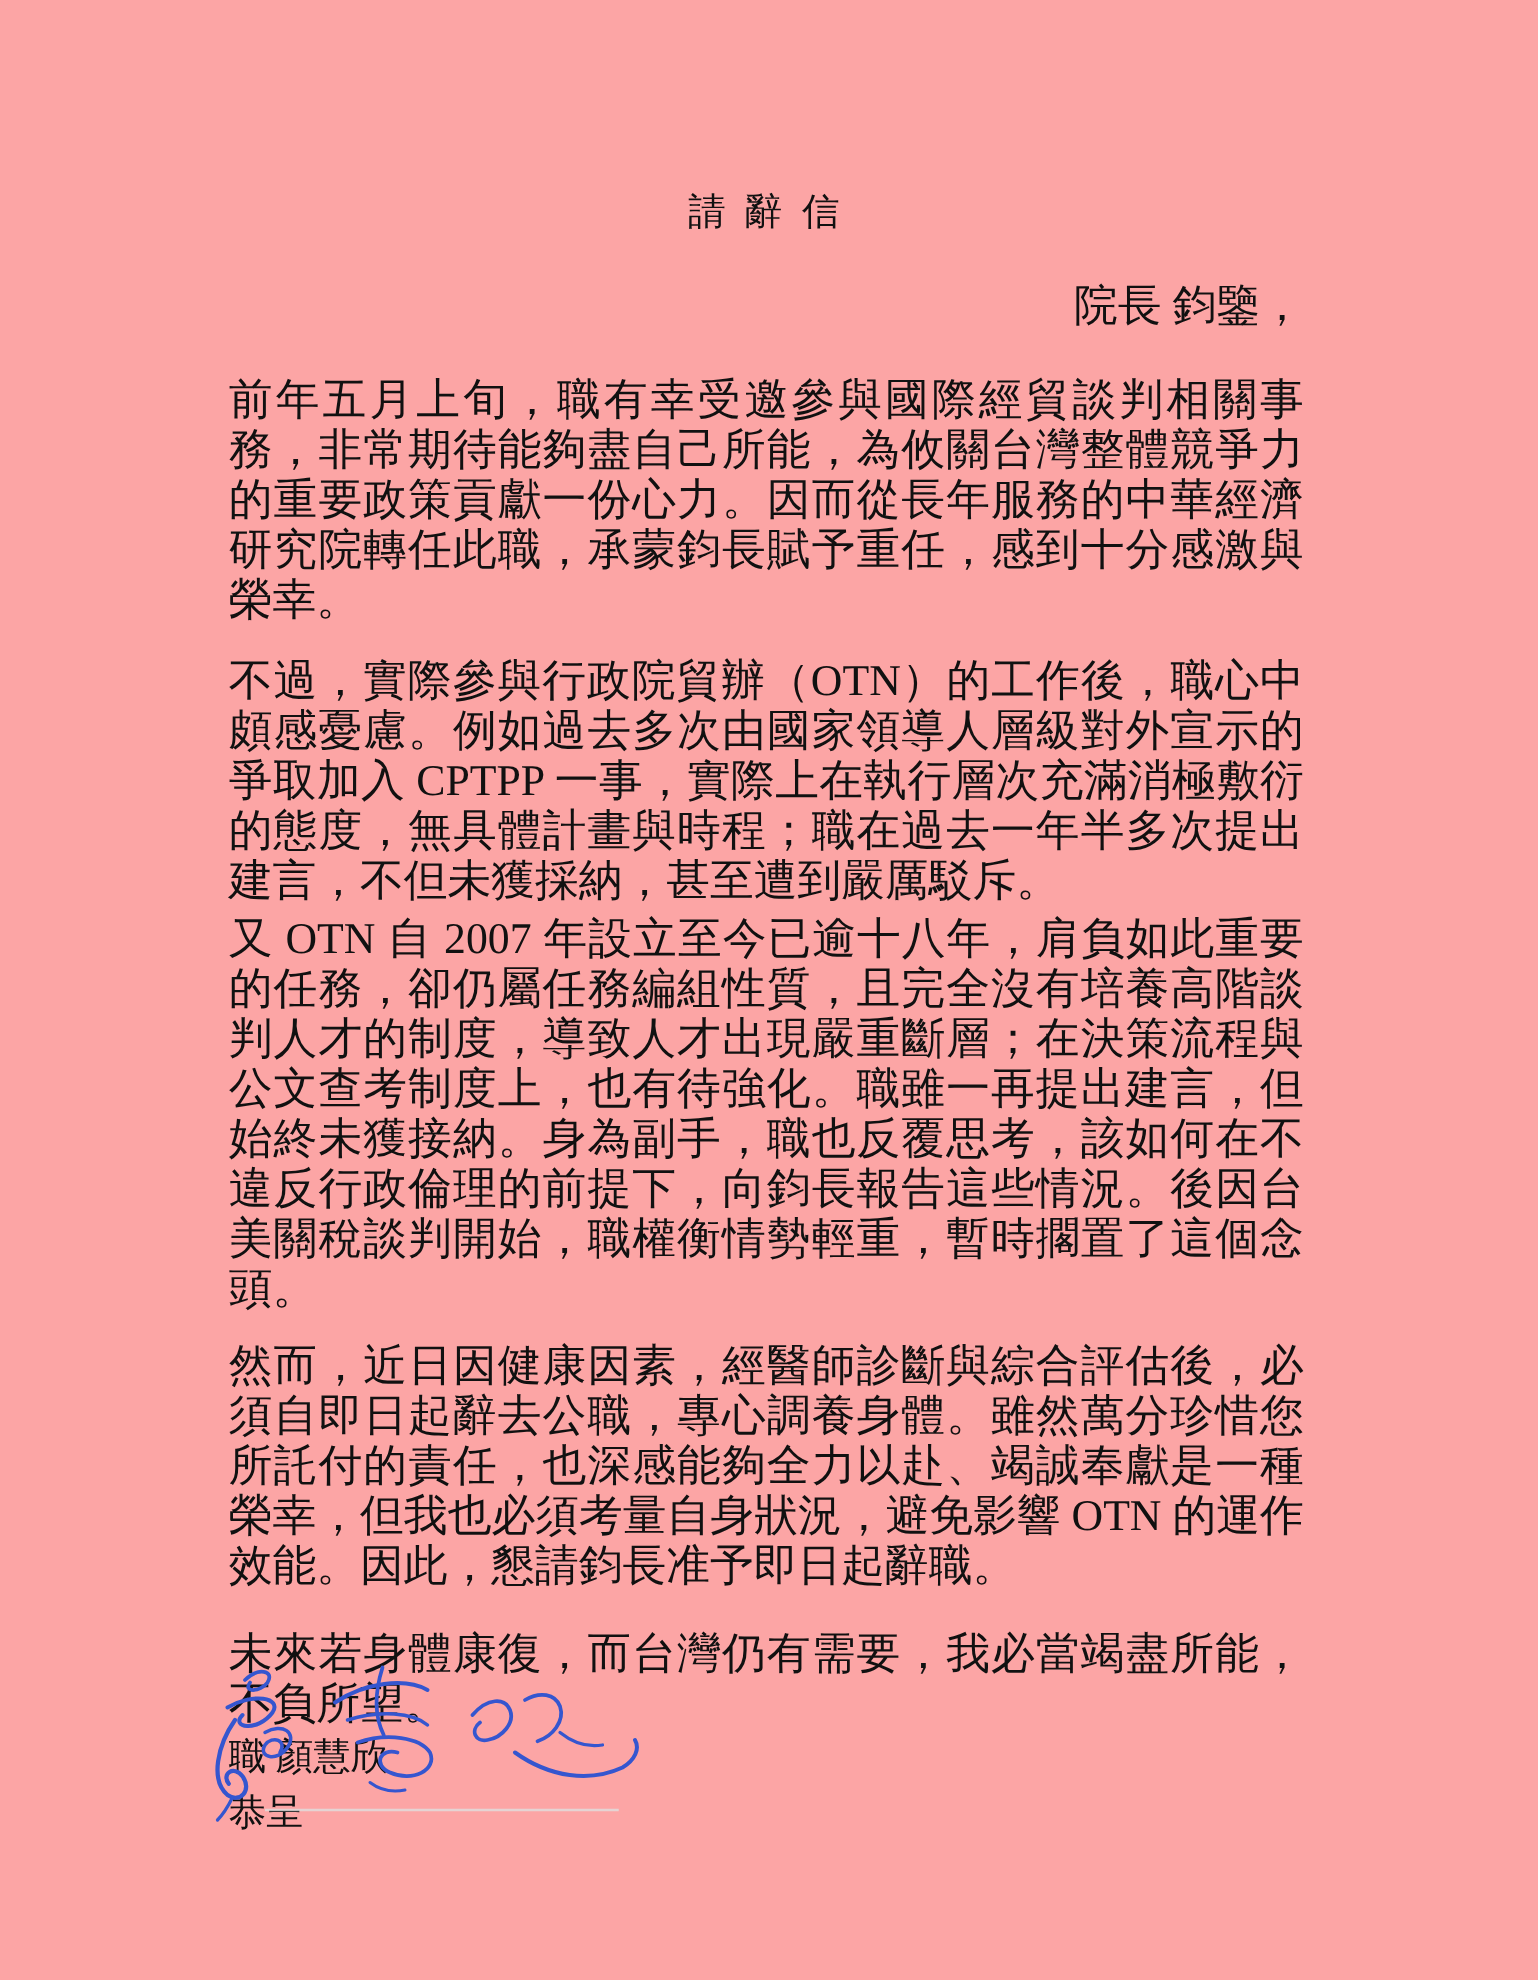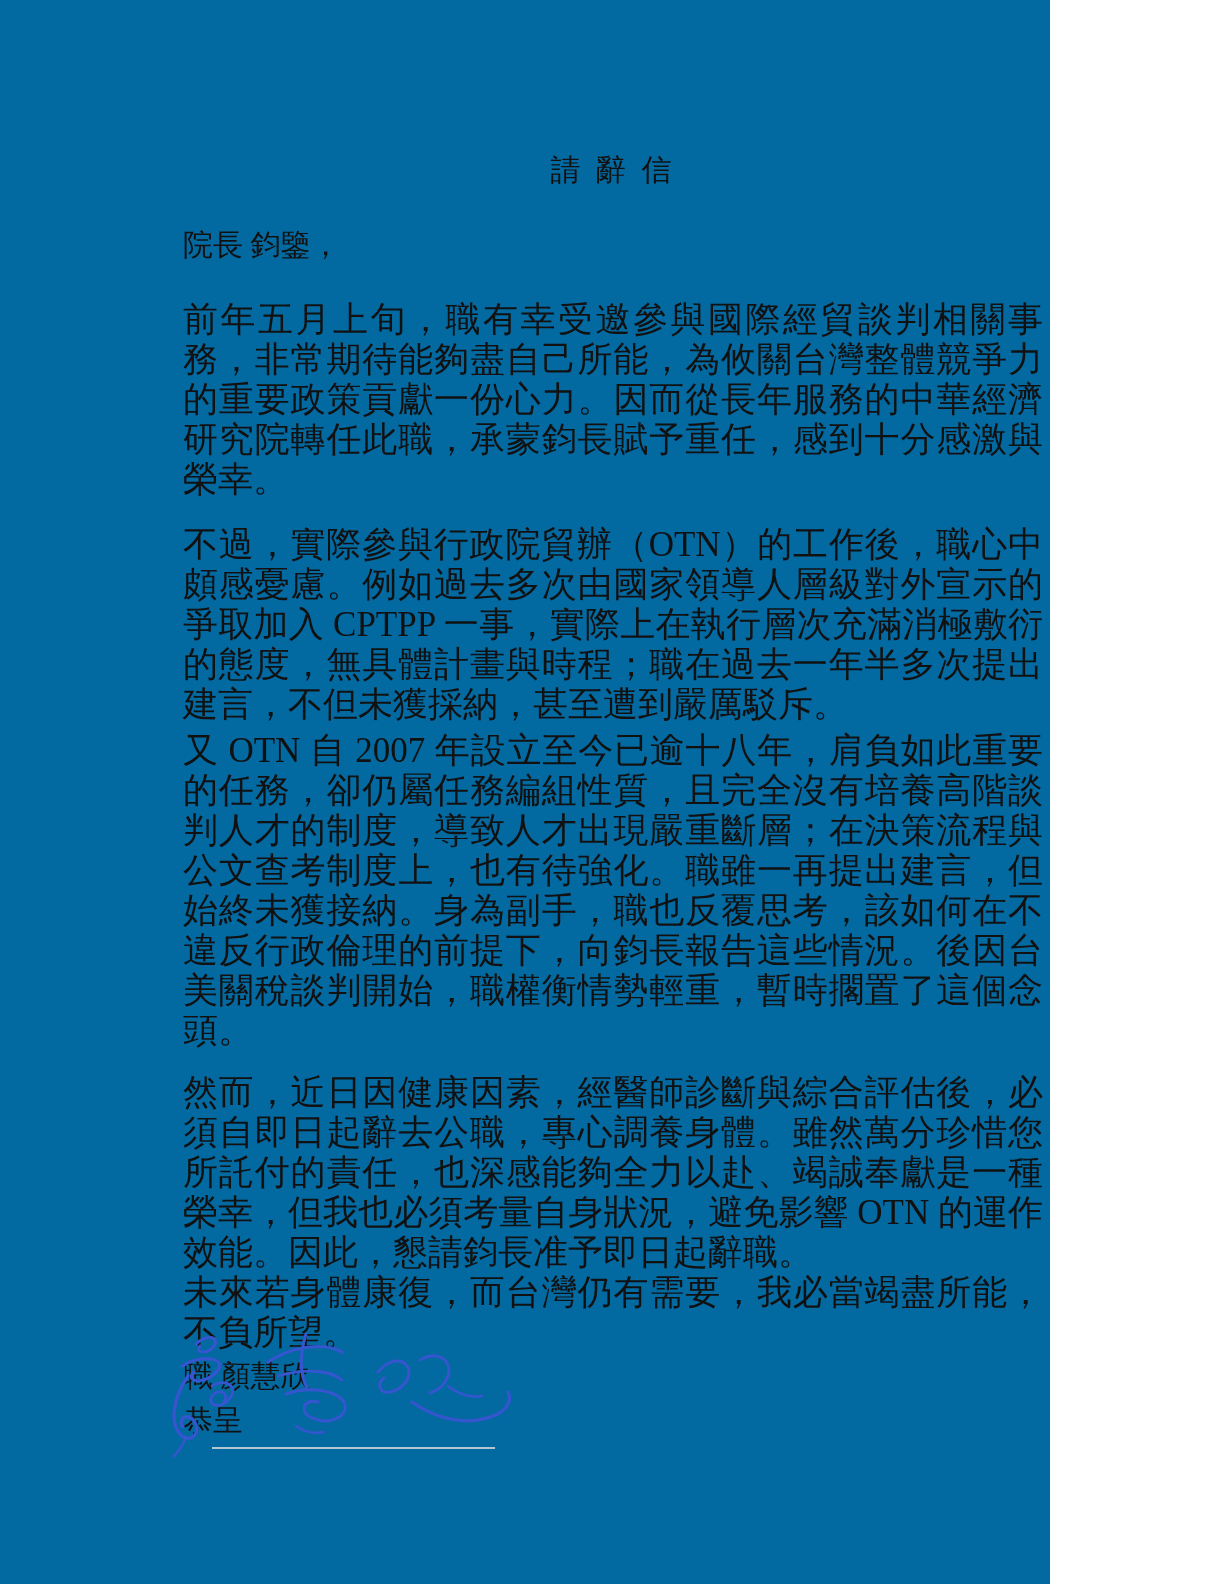--- a/index.html
+++ b/index.html
@@ -2,57 +2,58 @@
 <html lang="zh-Hant"><head>
 <meta charset="utf-8">
 <style>
   html, body {
     margin: 0;
     padding: 0;
     background: #ffffff;
   }
   .page {
     position: relative;
-    width: 1050px;
+    width: 1230px;
     height: 1584px;
-    background: #0369a1;
+    background: #fca5a5;
     overflow: hidden;
     font-family: "Liberation Serif", "DejaVu Serif", serif;
     color: #111111;
   }
   .content {
     position: absolute;
     left: 183px;
     top: 150px;
     width: 860px;
   }
   .letter-title {
     font-size: 30px;
     font-weight: normal;
     text-align: center;
     letter-spacing: 4px;
     line-height: 40px;
     margin: 0 0 35px 0;
   }
   .salutation {
-    font-size: 30px;
+    font-size: 35px;
     line-height: 40px;
     margin: 0 0 35px 0;
+    text-align: right;
   }
   .body-para {
     font-size: 35px;
     line-height: 40px;
     text-align: justify;
     text-justify: inter-ideograph;
     margin: 0;
   }
   .body-para.mb1 { margin-bottom: 25px; }
   .body-para.mb2 { margin-bottom: 6px; }
   .body-para.mb3 { margin-bottom: 22px; }
-  .body-para.mb4 { }
+  .body-para.mb4 { margin-bottom: 30px; }
   .body-para.mb5 { }
   .body-para.mb6 { margin-bottom: 40px; }
   .closing-block {
     font-size: 30px;
     line-height: 45px;
     margin: 0;
   }
   .signature-wrap {
     position: absolute;
     left: 152px;

